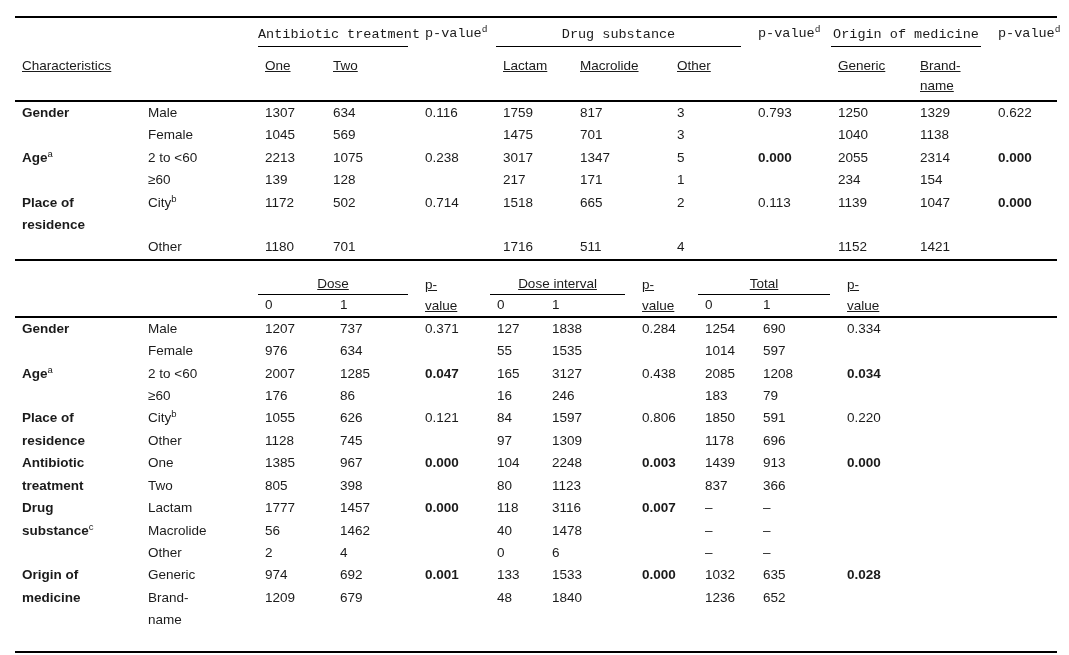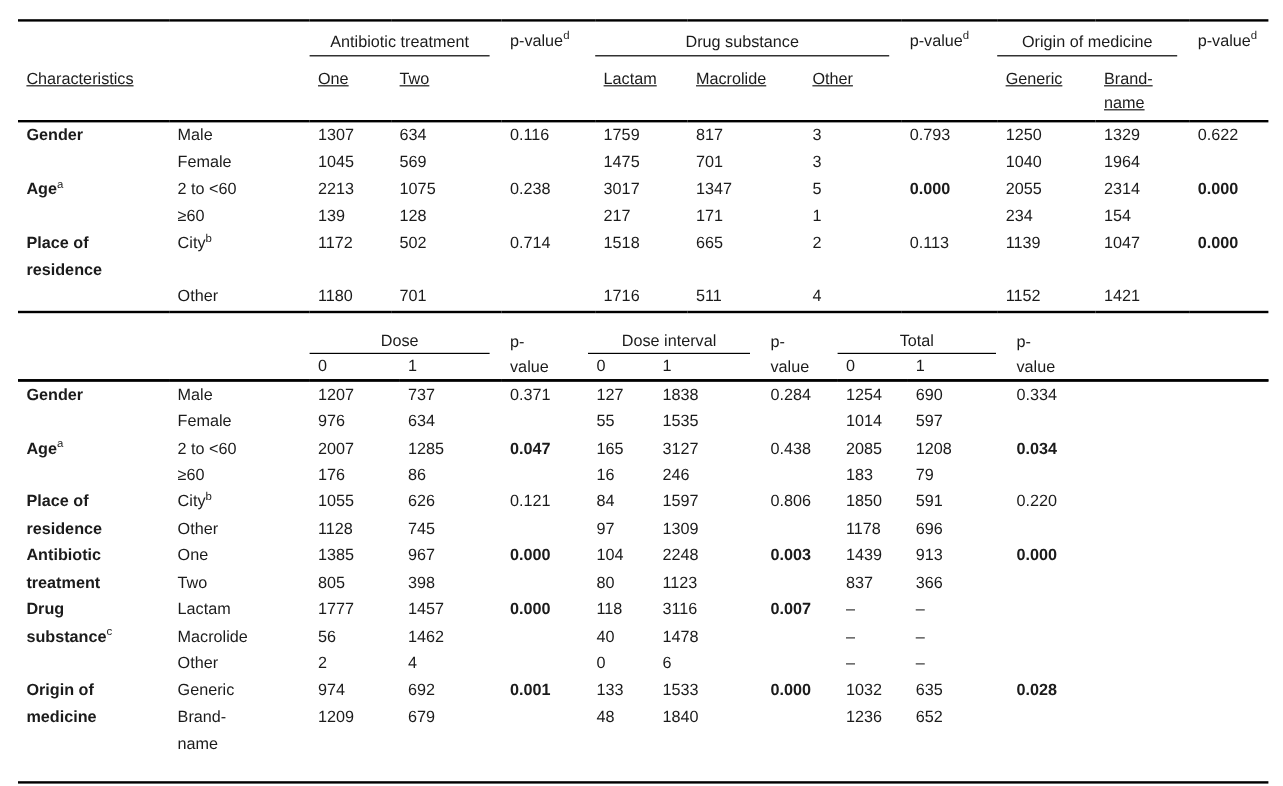--- a/index.html
+++ b/index.html
@@ -17,33 +17,33 @@
     font-weight:normal; text-align:left; vertical-align:top;
     padding:0 2px 0 7px; white-space:nowrap;
     font-size:13.5px; line-height:22.4px;
   }
   .b { font-weight:bold;margin-top:44px; }
   .b sup { font-weight:normal; }
   sup { font-size:9.5px; line-height:0; vertical-align:super; }
 
   
   .t-upper { border-top:2px solid #000; border-bottom:2px solid #000; }
-  .t-upper .row-groups th { height:30px; vertical-align:bottom; }
+  .t-upper .row-groups th { height:30px; vertical-align:bottom;font-family:Liberation Mono, monospace; }
   .t-upper .row-cols th   { height:54px; vertical-align:top; padding-top:9px; line-height:20px; border-bottom:2px solid #000;text-decoration:underline; }
   .rule {
     display:block; text-align:center;
     border-bottom:1.5px solid #000;
     padding-bottom:3px; line-height:17px;
     margin-left:-7px; margin-right:8px;
   }
   .pv { padding-bottom:5px; line-height:17px; }
 
   
   .t-lower-wrap { border-bottom:2px solid #000; padding-bottom:19px; }
-  .t-lower .row-groups th { height:34px; vertical-align:bottom; }
+  .t-lower .row-groups th { height:34px; vertical-align:bottom;text-decoration:underline; }
   .t-lower .row-groups .rule { padding-bottom:2px; }
   .t-lower .row-cols th { height:22px; vertical-align:top; line-height:18px; padding-top:1px; border-bottom:2px solid #000; }
   .t-lower .pv2 { vertical-align:top; line-height:21px; padding-top:4px; border-bottom:2px solid #000; }
 </style>
 </head>
 <body>
 
 <div class="page">
 
   <table class="t-upper">
@@ -110,21 +110,21 @@
           <td></td>
           <td>Female</td>
           <td>1045</td>
           <td>569</td>
           <td></td>
           <td>1475</td>
           <td>701</td>
           <td>3</td>
           <td></td>
           <td>1040</td>
-          <td>1964</td>
+          <td>1138</td>
           <td></td>
         </tr>
         <tr>
           <td class="b"><span>Age</span><sup>a</sup></td>
           <td>2 to &lt;60</td>
           <td>2213</td>
           <td>1075</td>
           <td>0.238</td>
           <td>3017</td>
           <td>1347</td>

